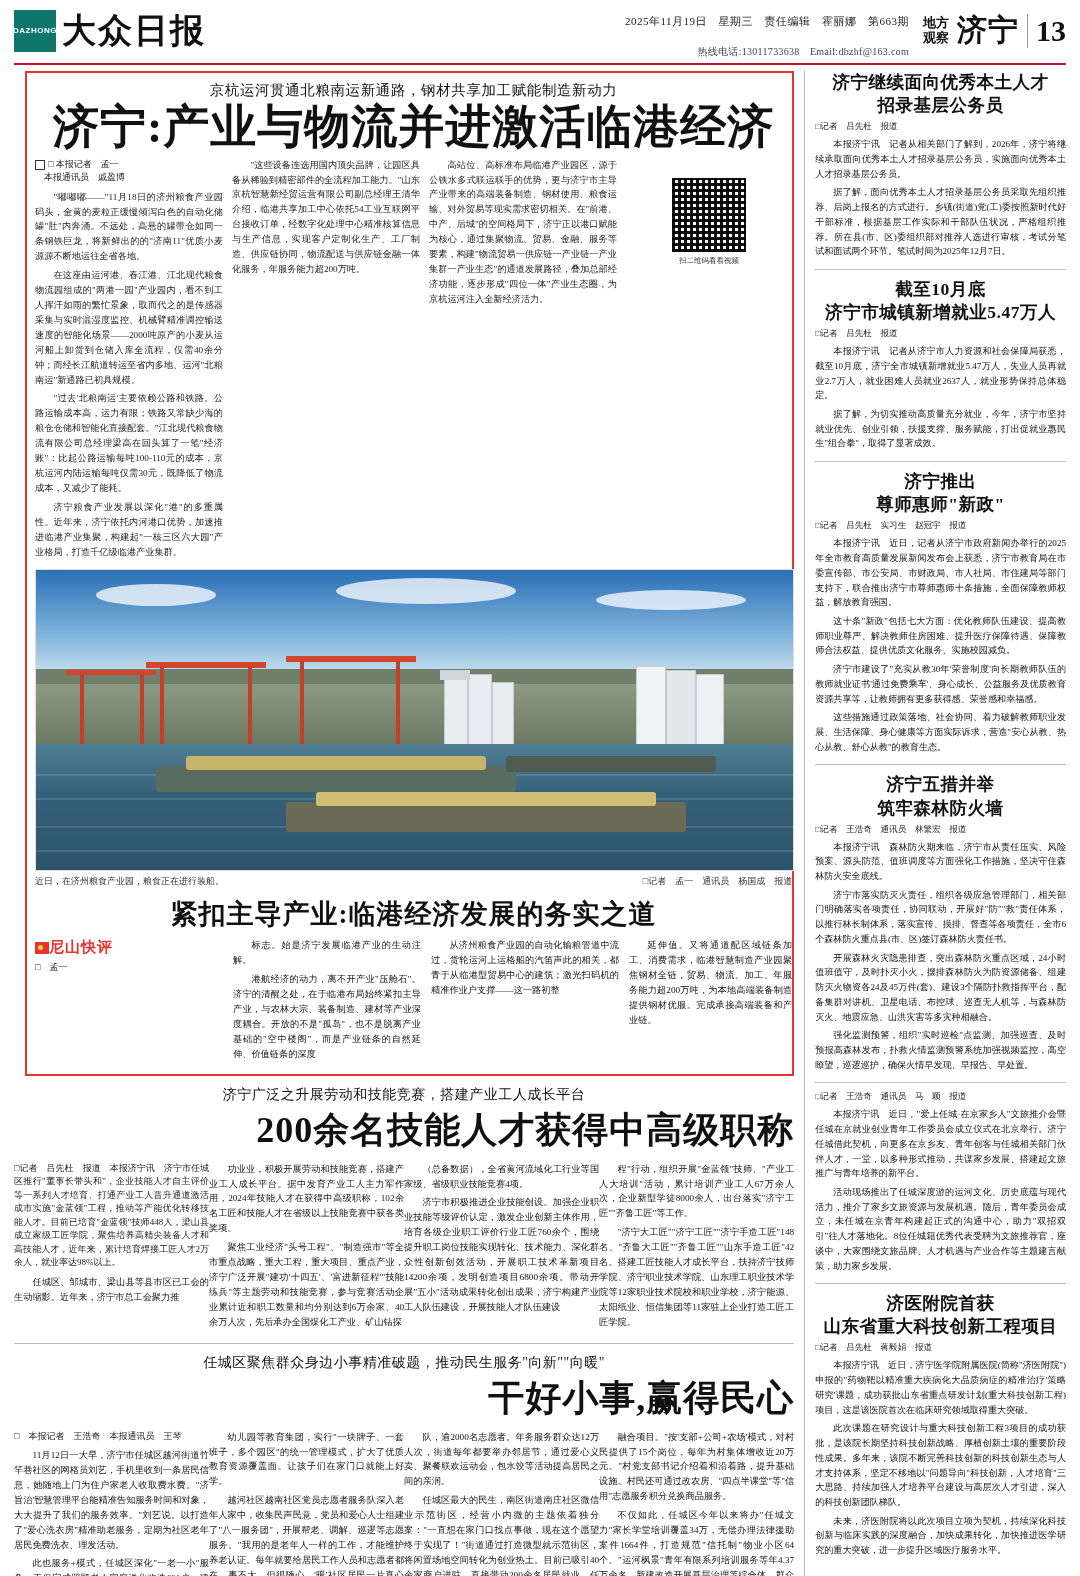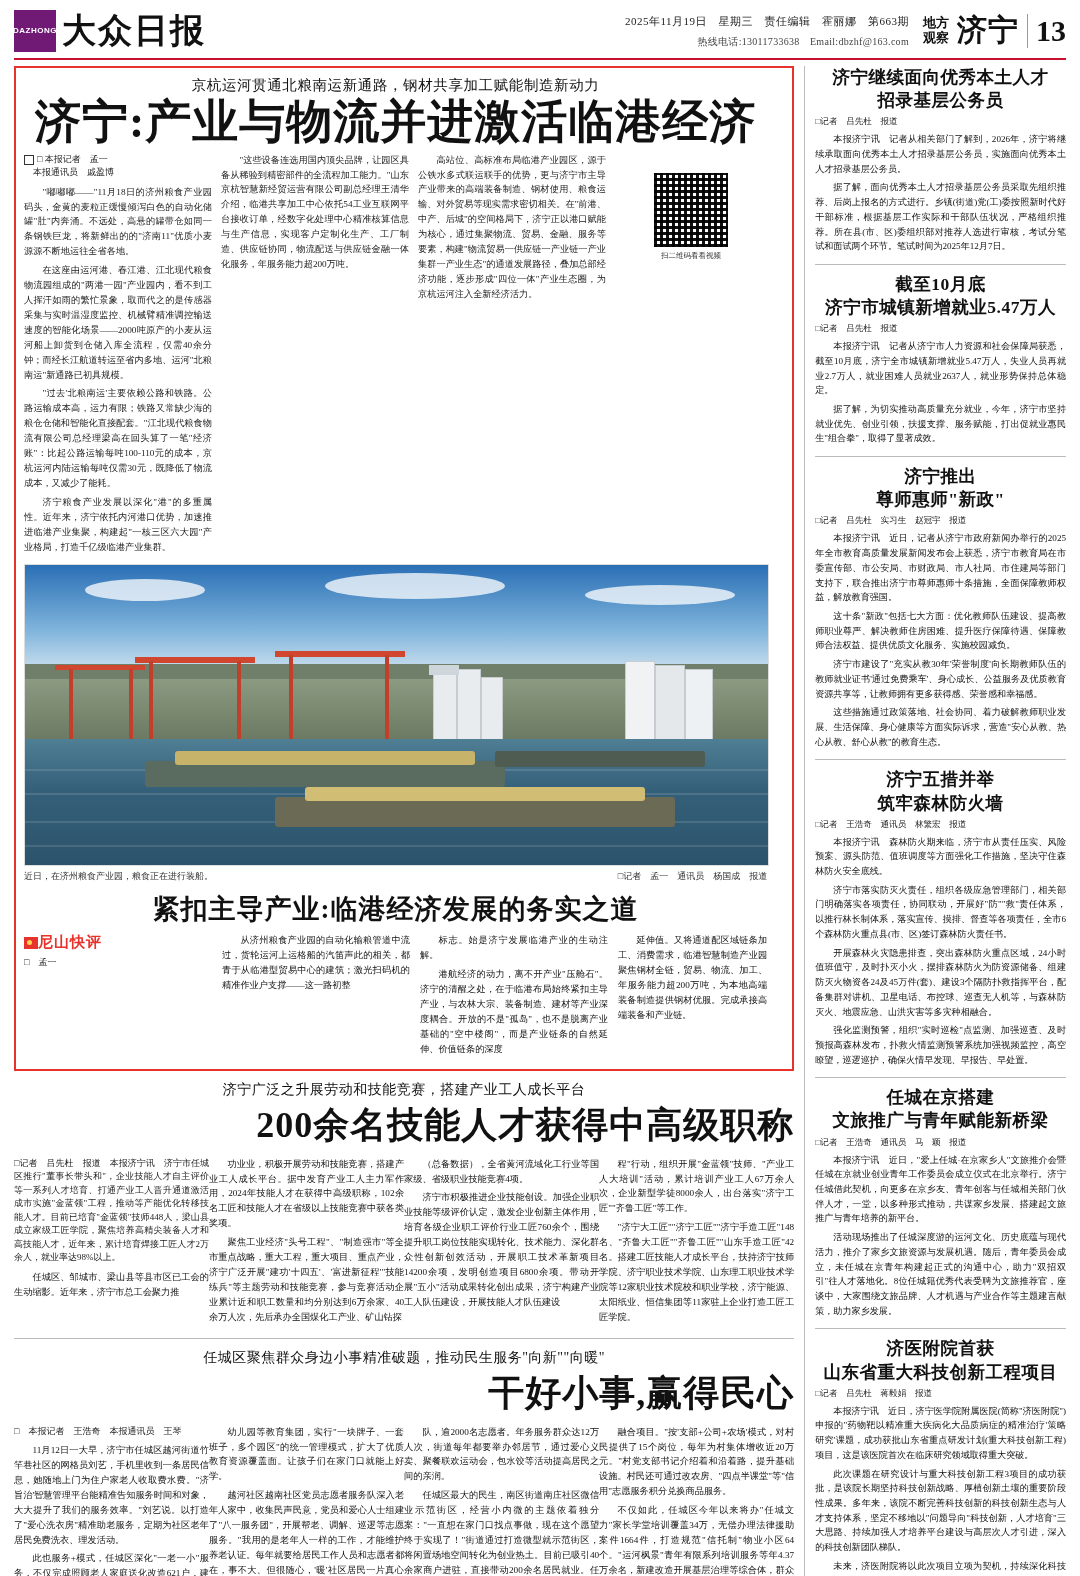--- a/index.html
+++ b/index.html
@@ -2,36 +2,36 @@
 <html><head>
 <meta charset="utf-8">
 <style>
   html,body{margin:0;padding:0;background:#ffffff;}
   body{width:1080px;height:1576px;font-family:"Liberation Serif",serif;color:#111;position:relative;overflow:hidden;}
   .page{width:1080px;height:1576px;position:relative;box-sizing:border-box;padding:0 14px;}
 
   
   .masthead{display:flex;align-items:flex-start;justify-content:space-between;padding:8px 0 4px 0;border-bottom:2px solid #c8102e;}
   .logo-wrap{display:flex;align-items:center;gap:6px;}
-  .logo-badge{width:42px;height:42px;background:#701a75;color:#fff;font-family:"Liberation Sans",sans-serif;font-size:8px;font-weight:bold;display:flex;align-items:center;justify-content:center;text-align:center;line-height:1.05;letter-spacing:.5px;}
+  .logo-badge{width:42px;height:42px;background:#0f766e;color:#fff;font-family:"Liberation Sans",sans-serif;font-size:8px;font-weight:bold;display:flex;align-items:center;justify-content:center;text-align:center;line-height:1.05;letter-spacing:.5px;}
   .logo-text{font-size:34px;font-weight:bold;letter-spacing:2px;color:#111;font-family:"Liberation Serif",serif;}
   .masthead-mid{flex:1;text-align:right;padding-right:14px;padding-top:6px;}
   .masthead-line1{font-size:11px;color:#222;letter-spacing:.5px;}
-  .masthead-line2{font-size:10px;color:#444;margin-top:6px;letter-spacing:.3px;}
+  .masthead-line2{font-size:10px;color:#444;margin-top:16px;letter-spacing:.3px;}
   .masthead-right{display:flex;align-items:center;gap:8px;padding-top:2px;}
   .region-label{font-size:13px;line-height:1.15;color:#111;text-align:center;font-weight:bold;}
   .region-name{font-size:30px;font-weight:bold;color:#111;letter-spacing:1px;}
   .page-num{font-size:30px;font-weight:bold;color:#111;border-left:1px solid #999;padding-left:8px;}
 
   
   .body-grid{display:flex;gap:10px;margin-top:6px;}
   .col-left{width:790px;}
   .col-right{width:254px;border-left:1px solid #bbb;padding-left:10px;}
 
-  .redbox{border:2px solid #e8322c;padding:6px 25px 8px 8px;}
+  .redbox{border:2px solid #e8322c;padding:6px 0 8px 8px;margin-left:11px;}
 
   .kicker{text-align:center;font-size:14.5px;color:#111;letter-spacing:.6px;margin:2px 0 2px 0;}
   .headline-main{font-size:46px;font-weight:bold;letter-spacing:1px;color:#111;text-align:center;line-height:1.08;margin:2px 0 6px 0;font-family:"Liberation Serif",serif;}
 
   .lead-grid{display:flex;gap:9px;}
   .lead-col{font-size:9.2px;line-height:1.62;text-align:justify;color:#1a1a1a;}
   .lead-col p{margin:0 0 4px 0;text-indent:2em;}
   .byline{font-size:9px;color:#222;margin:0 0 5px 0;line-height:1.5;}
   .byline .bk{display:inline-block;width:8px;height:8px;border:1px solid #333;margin-right:3px;vertical-align:middle;}
   .qr{width:74px;height:74px;background:
@@ -187,25 +187,25 @@
 
         <div class="commentary">
           <div style="width:188px">
             <div class="commentary-badge">
               <span class="flag"></span>
               <span class="badge-text">尼山快评</span>
             </div>
             <div class="byline">□　孟一</div>
           </div>
           <div class="comm-col" style="width:188px">
-            <p>从济州粮食产业园的自动化输粮管道中流过，货轮运河上运格船的汽笛声此的相关，都青于从临港型贸易中心的建筑；激光扫码机的精准作业户支撑——这一路初整</p>
-          </div>
-          <div class="comm-col" style="width:188px">
             <p>标志。始是济宁发展临港产业的生动注解。</p>
             <p>港航经济的动力，离不开产业"压舱石"。济宁的清醒之处，在于临港布局始终紧扣主导产业，与农林大宗、装备制造、建材等产业深度耦合。开放的不是"孤岛"，也不是脱离产业基础的"空中楼阁"，而是产业链条的自然延伸、价值链条的深度</p>
+          </div>
+          <div class="comm-col" style="width:188px">
+            <p>从济州粮食产业园的自动化输粮管道中流过，货轮运河上运格船的汽笛声此的相关，都青于从临港型贸易中心的建筑；激光扫码机的精准作业户支撑——这一路初整</p>
           </div>
           <div class="comm-col" style="flex:1">
             <p>延伸值。又将通道配区域链条加工、消费需求，临港智慧制造产业园聚焦钢材全链，贸易、物流、加工、年服务能力超200万吨，为本地高端装备制造提供钢材优服。完成承接高端装备和产业链。</p>
           </div>
         </div>
       </div>
 
       <div class="section">
         <div class="sec-kicker">济宁广泛之升展劳动和技能竞赛，搭建产业工人成长平台</div>
         <div class="sec-head">200余名技能人才获得中高级职称</div>
@@ -302,22 +302,20 @@
         <div class="rail-body">
           <p>本报济宁讯　森林防火期来临，济宁市从责任压实、风险预案、源头防范、值班调度等方面强化工作措施，坚决守住森林防火安全底线。</p>
           <p>济宁市落实防灭火责任，组织各级应急管理部门，相关部门明确落实各项责任，协同联动，开展好"防""救"责任体系，以推行林长制体系，落实宣传、摸排、督查等各项责任，全市6个森林防火重点县(市、区)签订森林防火责任书。</p>
           <p>开展森林火灾隐患排查，突出森林防火重点区域，24小时值班值守，及时扑灭小火，摆排森林防火为防资源储备、组建防灭火物资各24及45万件(套)、建设3个隔防扑救指挥平台，配备集群对讲机、卫星电话、布控球、巡查无人机等，与森林防灭火、地震应急、山洪灾害等多灾种相融合。</p>
           <p>强化监测预警，组织"实时巡检"点监测、加强巡查、及时预报高森林发布，扑救火情监测预警系统加强视频监控，高空瞭望，巡逻巡护，确保火情早发现、早报告、早处置。</p>
         </div>
       </div>
       <hr class="rail-hr">
 
       <div class="rail-item">
-        <div class="rail-head" style="white-space:pre-line">任城在京搭建
-文旅推广与青年赋能新桥梁</div>
         <div class="rail-byline">□记者　王浩奇　通讯员　马　颖　报道</div>
         <div class="rail-body">
           <p>本报济宁讯　近日，"爱上任城·在京家乡人"文旅推介会暨任城在京就业创业青年工作委员会成立仪式在北京举行。济宁任城借此契机，向更多在京乡友、青年创客与任城相关部门伙伴人才，一堂，以多种形式推动，共谋家乡发展、搭建起文旅推广与青年培养的新平台。</p>
           <p>活动现场推出了任城深度游的运河文化、历史底蕴与现代活力，推介了家乡文旅资源与发展机遇。随后，青年委员会成立，未任城在京青年构建起正式的沟通中心，助力"双招双引"往人才落地化。8位任城籍优秀代表受聘为文旅推荐官，座谈中，大家围绕文旅品牌、人才机遇与产业合作等主题建言献策，助力家乡发展。</p>
         </div>
       </div>
       <hr class="rail-hr">
 
       <div class="rail-item">
         <div class="rail-head" style="white-space:pre-line">济医附院首获

